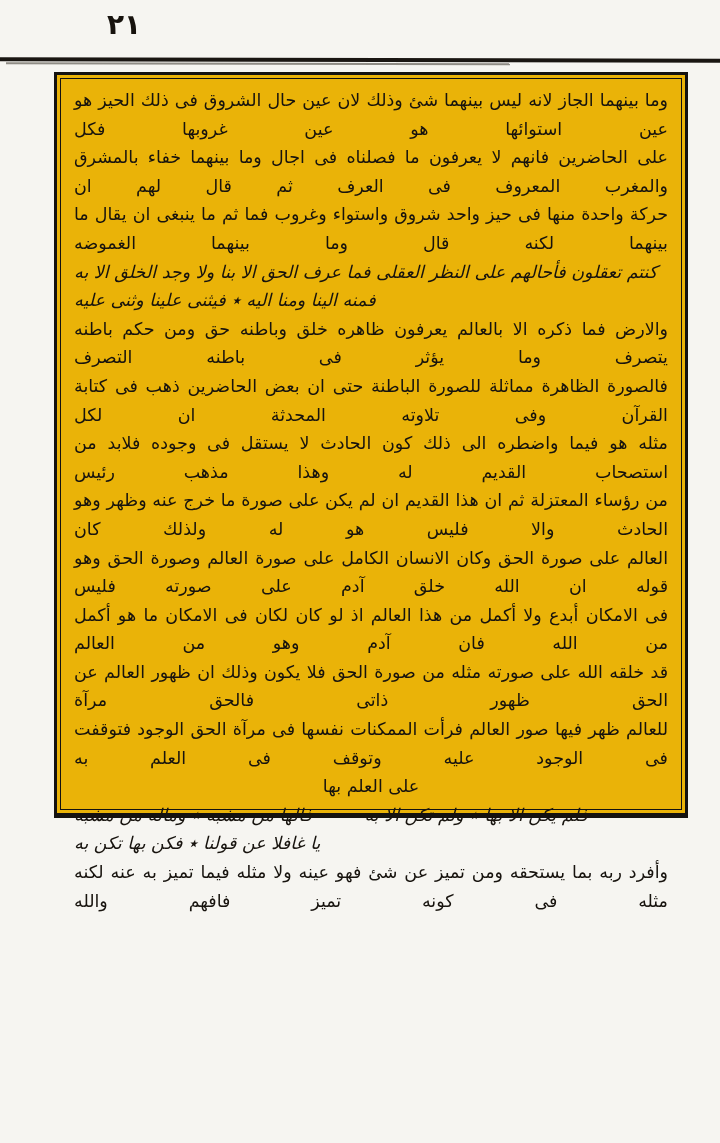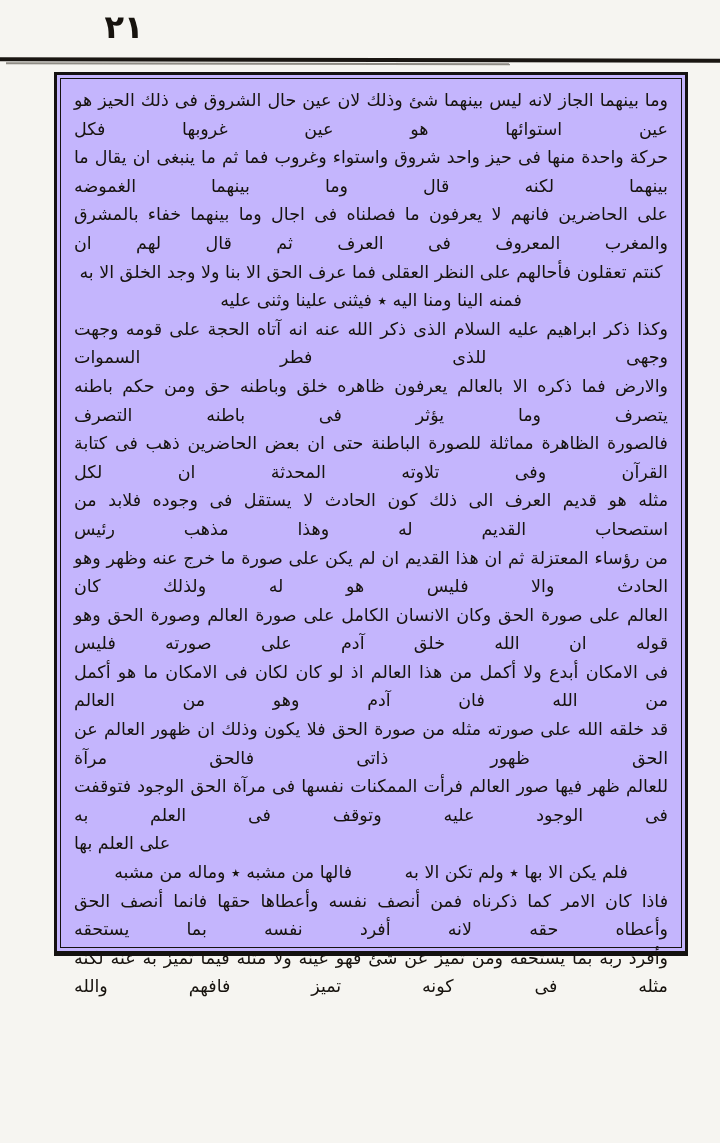--- a/index.html
+++ b/index.html
@@ -4,79 +4,78 @@
 <style>
   html,body{margin:0;padding:0;}
   body{
     width:720px;height:1143px;overflow:hidden;position:relative;
     background:#f6f5f1;
     font-family:"DejaVu Sans", sans-serif;
   }
   .paper{position:absolute;inset:0;background:#f6f5f1;}
   .page-number{
     position:absolute;top:10px;left:94px;width:60px;
-    font-size:32px;font-weight:bold;color:#17130e;
+    font-size:28px;font-weight:bold;color:#17130e;
     text-align:center;line-height:1.1;
     font-family:"DejaVu Sans", sans-serif;
   }
   .top-rule{
     position:absolute;top:58px;left:0;width:720px;height:4px;
     background:#1a1612;transform:rotate(0.12deg);
   }
   .top-rule::after{
     content:"";position:absolute;top:5px;left:6px;width:70%;height:1.5px;
     background:#3a342c;opacity:.55;
   }
   .frame-outer{
-    position:absolute;left:54px;top:72px;width:634px;height:884px;
+    position:absolute;left:54px;top:72px;width:634px;height:746px;
     border:3px solid #141210;border-bottom-width:5px;
-    box-sizing:border-box;background:#c4b5fd;
+    box-sizing:border-box;background:#eab308;
   }
   .frame-inner{
     position:absolute;inset:3px;
     border:1.5px solid #141210;
     box-sizing:border-box;
   }
   .text-block{
     direction:rtl;
     position:absolute;inset:0;
     padding:7px 13px 0 13px;
     color:#17130e;
     font-size:17.5px;
     line-height:28.6px;
     letter-spacing:0;
   }
   .line{min-height:28.6px;}
   .line.j{text-align:justify;text-align-last:justify;}
-  .line.c{text-align:center;}
-  .line.s{text-align:left;}
+  .line.c{text-align:left;font-style:italic;}
+  .line.s{text-align:center;}
 </style>
 </head>
 <body>
 
 <div class="paper">
   <div class="page-number">٢١</div>
   <div class="top-rule"></div>
   <div class="frame-outer">
     <div class="frame-inner">
       <div class="text-block" id="text-block" dir="rtl">
           <div class="line j">وما بينهما الجاز لانه ليس بينهما شئ وذلك لان عين حال الشروق فى ذلك الحيز هو عين استوائها هو عين غروبها فكل</div>
+          <div class="line j">على الحاضرين فانهم لا يعرفون ما فصلناه فى اجال وما بينهما خفاء بالمشرق والمغرب المعروف فى العرف ثم قال لهم ان</div>
           <div class="line j">حركة واحدة منها فى حيز واحد شروق واستواء وغروب فما ثم ما ينبغى ان يقال ما بينهما لكنه قال وما بينهما الغموضه</div>
-          <div class="line j">على الحاضرين فانهم لا يعرفون ما فصلناه فى اجال وما بينهما خفاء بالمشرق والمغرب المعروف فى العرف ثم قال لهم ان</div>
           <div class="line c">كنتم تعقلون فأحالهم على النظر العقلى فما عرف الحق الا بنا ولا وجد الخلق الا به</div>
           <div class="line c">فمنه الينا ومنا اليه ٭ فيثنى علينا وثنى عليه</div>
-          <div class="line j">وكذا ذكر ابراهيم عليه السلام الذى ذكر الله عنه انه آتاه الحجة على قومه وجهت وجهى للذى فطر السموات</div>
           <div class="line j">والارض فما ذكره الا بالعالم يعرفون ظاهره خلق وباطنه حق ومن حكم باطنه يتصرف وما يؤثر فى باطنه التصرف</div>
           <div class="line j">فالصورة الظاهرة مماثلة للصورة الباطنة حتى ان بعض الحاضرين ذهب فى كتابة القرآن وفى تلاوته المحدثة ان لكل</div>
-          <div class="line j">مثله هو قديم العرف الى ذلك كون الحادث لا يستقل فى وجوده فلابد من استصحاب القديم له وهذا مذهب رئيس</div>
+          <div class="line j">مثله هو فيما واضطره الى ذلك كون الحادث لا يستقل فى وجوده فلابد من استصحاب القديم له وهذا مذهب رئيس</div>
           <div class="line j">من رؤساء المعتزلة ثم ان هذا القديم ان لم يكن على صورة ما خرج عنه وظهر وهو الحادث والا فليس هو له ولذلك كان</div>
           <div class="line j">العالم على صورة الحق وكان الانسان الكامل على صورة العالم وصورة الحق وهو قوله ان الله خلق آدم على صورته فليس</div>
           <div class="line j">فى الامكان أبدع ولا أكمل من هذا العالم اذ لو كان لكان فى الامكان ما هو أكمل من الله فان آدم وهو من العالم</div>
           <div class="line j">قد خلقه الله على صورته مثله من صورة الحق فلا يكون وذلك ان ظهور العالم عن الحق ظهور ذاتى فالحق مرآة</div>
           <div class="line j">للعالم ظهر فيها صور العالم فرأت الممكنات نفسها فى مرآة الحق الوجود فتوقفت فى الوجود عليه وتوقف فى العلم به</div>
           <div class="line s">على العلم بها</div>
           <div class="line c">فلم يكن الا بها ٭ ولم تكن الا به   فالها من مشبه ٭ وماله من مشبه</div>
-          <div class="line j">فاذا كان الامر كما ذكرناه فمن أنصف نفسه وأعطاها حقها فانما أنصف الحق وأعطاه حقه لانه أفرد نفسه بما يستحقه</div>
+          <div class="line c">يا غافلا عن قولنا ٭ فكن بها تكن به</div>
           <div class="line j">وأفرد ربه بما يستحقه ومن تميز عن شئ فهو عينه ولا مثله فيما تميز به عنه لكنه مثله فى كونه تميز فافهم والله</div>
         </div>
     </div>
   </div>
 </div>
 
 </body></html>

